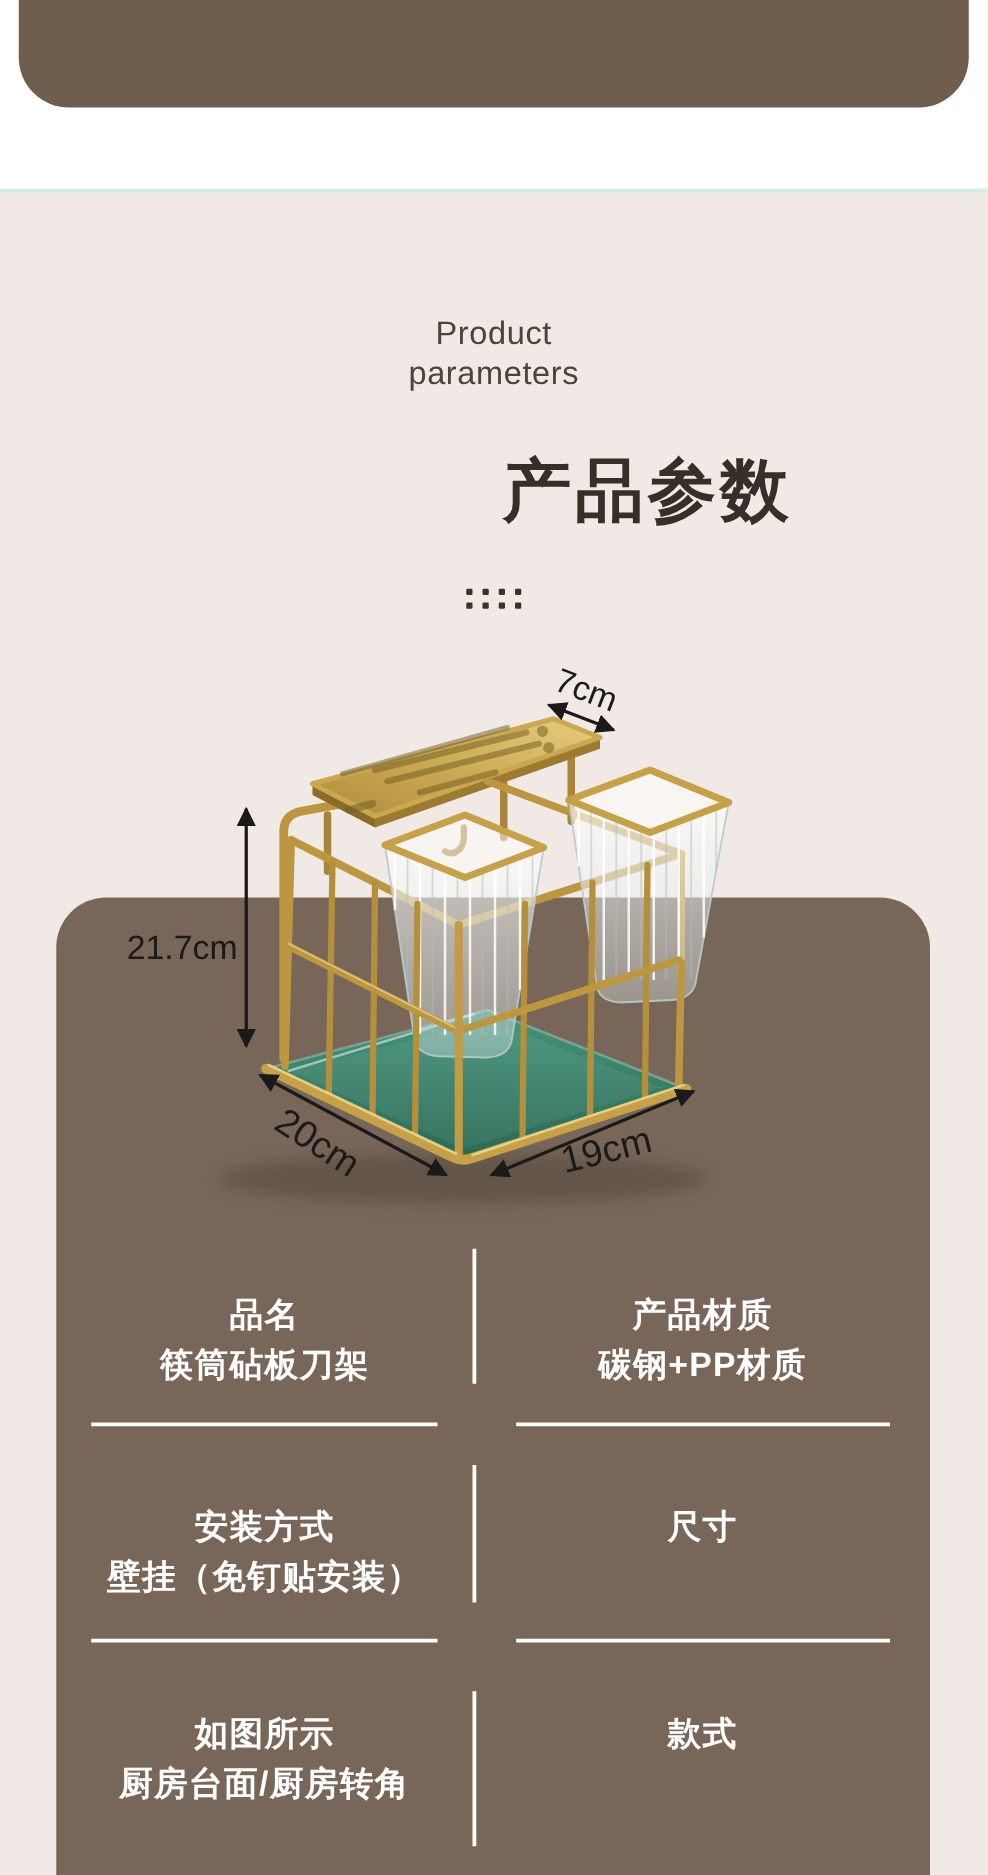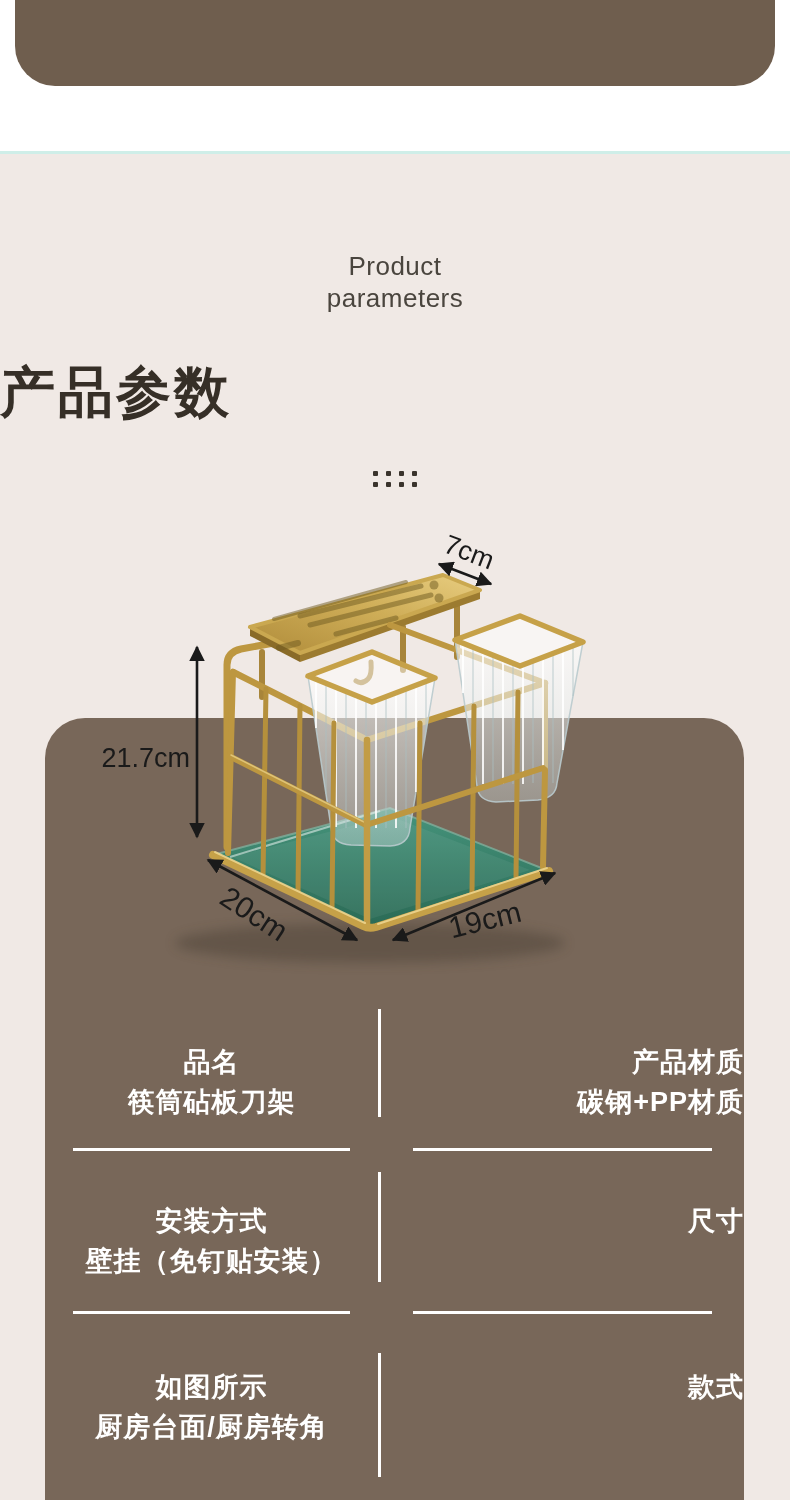--- a/index.html
+++ b/index.html
@@ -9,40 +9,40 @@
     font-family:"Liberation Sans","DejaVu Sans",sans-serif;
   }
   .abs{position:absolute;}
   
   .white-band{top:0;left:0;width:790px;height:151px;background:#ffffff;}
   .teal-line{top:151px;left:0;width:790px;height:3px;background:#cfeee8;}
   .top-banner{top:-48px;left:15px;width:760px;height:134px;background:#6f5e4e;border-radius:40px;}
   
   .subtitle-en{top:250px;left:0;width:790px;text-align:center;color:#4a453e;
     font-size:26px;line-height:32px;font-weight:400;letter-spacing:.5px;}
-  .title-cn{top:356px;left:0;width:634px;text-align:left;color:#362f27;
+  .title-cn{top:356px;left:0;width:634px;text-align:right;color:#362f27;
     font-size:55px;font-weight:700;letter-spacing:3px;}
   .dots{top:471px;left:0;width:790px;display:flex;flex-direction:column;align-items:center;gap:6px;}
   .dots .dot-row{display:flex;gap:8px;}
   .dots .dot{width:5px;height:5px;background:#3a332c;border-radius:1px;}
   
   .params-card{top:718px;left:45px;width:699px;height:782px;background:#786759;
     border-radius:40px 40px 0 0;}
   .param-row{position:absolute;left:0;width:699px;}
-  .row-1{top:291px;height:173px;}
+  .row-1{top:281px;height:173px;}
   .row-2{top:454px;height:173px;text-decoration:underline;}
   .row-3{top:635px;height:147px;}
   .col-divider{position:absolute;left:333px;top:0;width:2.5px;background:#ffffff;}
   .row-1 .col-divider{height:108px;}
   .row-2 .col-divider{height:110px;}
   .row-3 .col-divider{height:124px;}
   .cell{position:absolute;text-align:center;color:#ffffff;font-weight:700;
     font-size:27px;line-height:40px;letter-spacing:1px;}
   .cell-left{left:0;width:333px;}
-  .cell-right{left:335px;width:364px;text-align:right;}
+  .cell-right{left:335px;width:364px;}
   .row-1 .cell{top:33px;}
   .row-2 .cell{top:29px;}
   .row-3 .cell{top:14px;}
   .cell-underline{position:absolute;top:139px;height:2.5px;background:#ffffff;}
   .ul-left{left:28px;width:277px;}
   .ul-right{left:368px;width:299px;}
   
   .figure-svg{top:515px;left:60px;width:560px;height:500px;}
   .dim-text{fill:#1a1a1a;font-weight:500;font-family:"Liberation Sans","DejaVu Sans",sans-serif;}
 </style>

